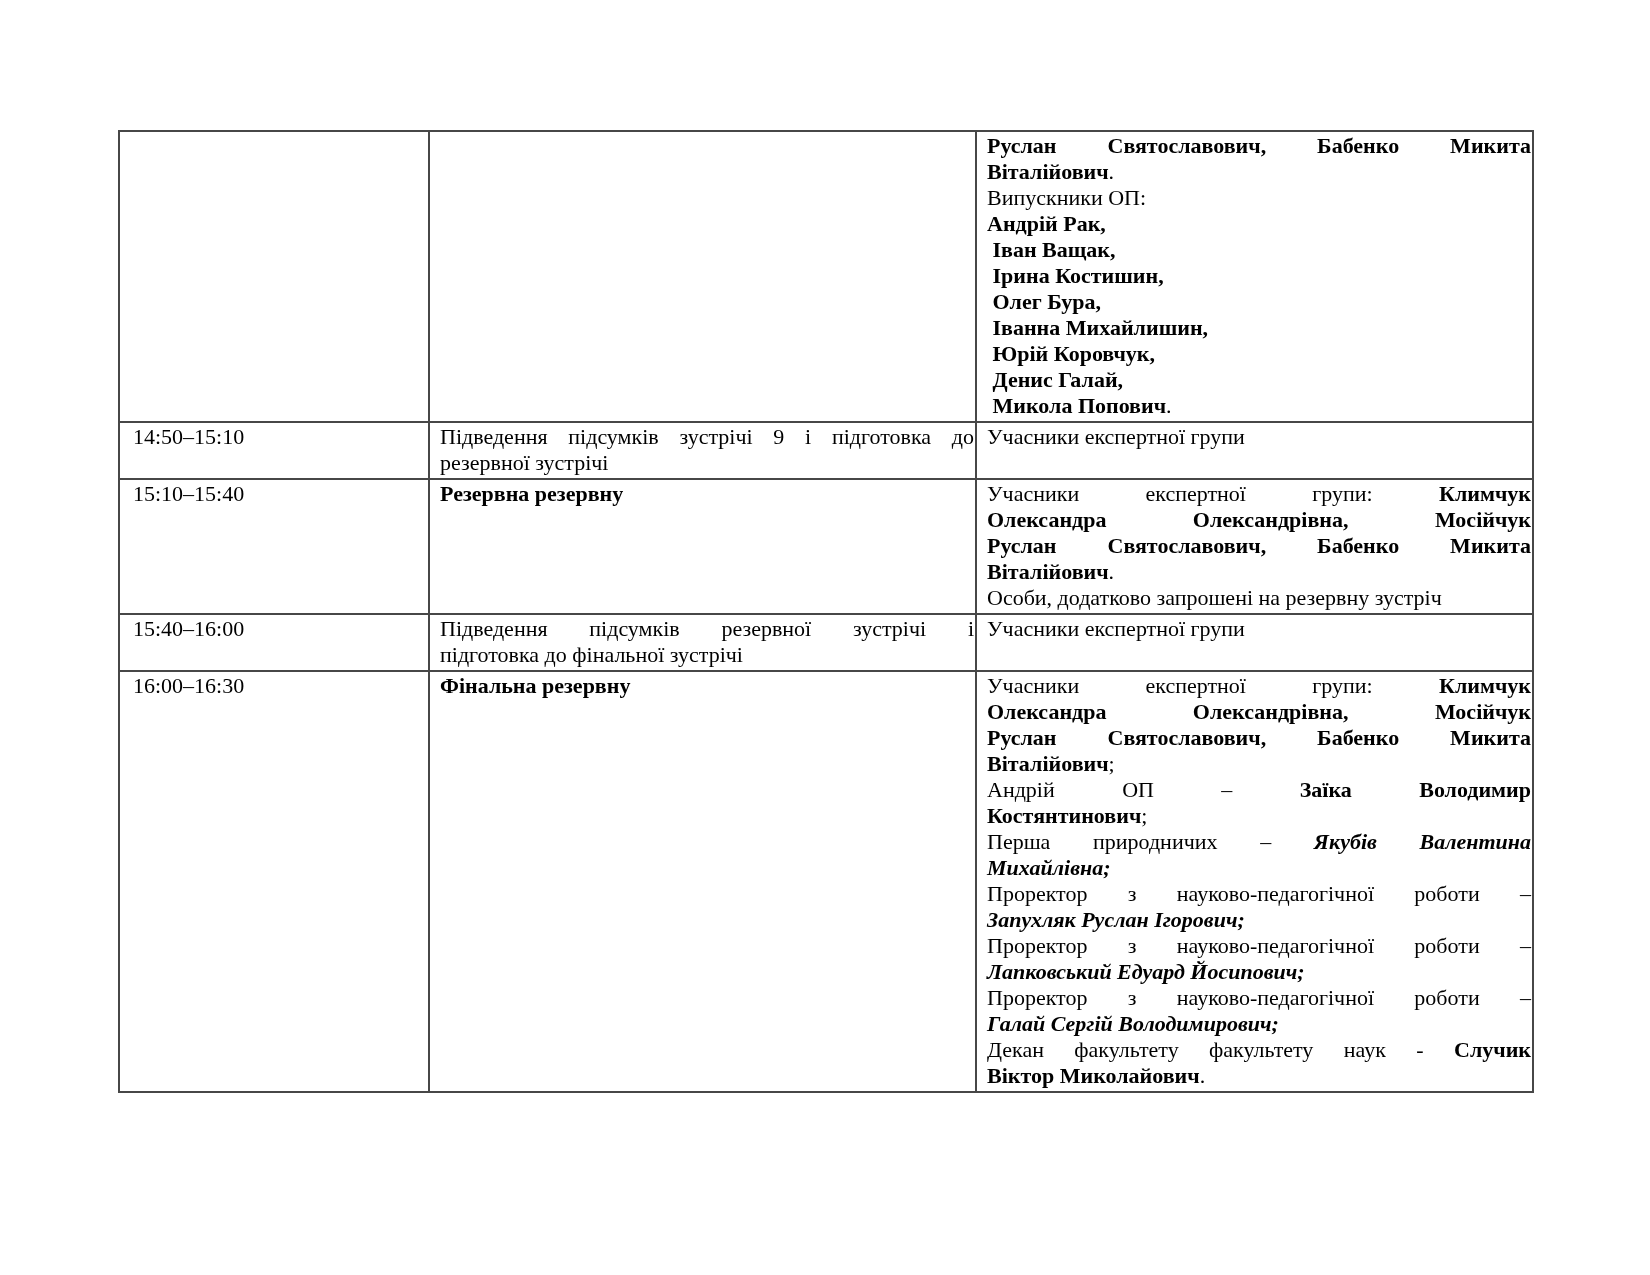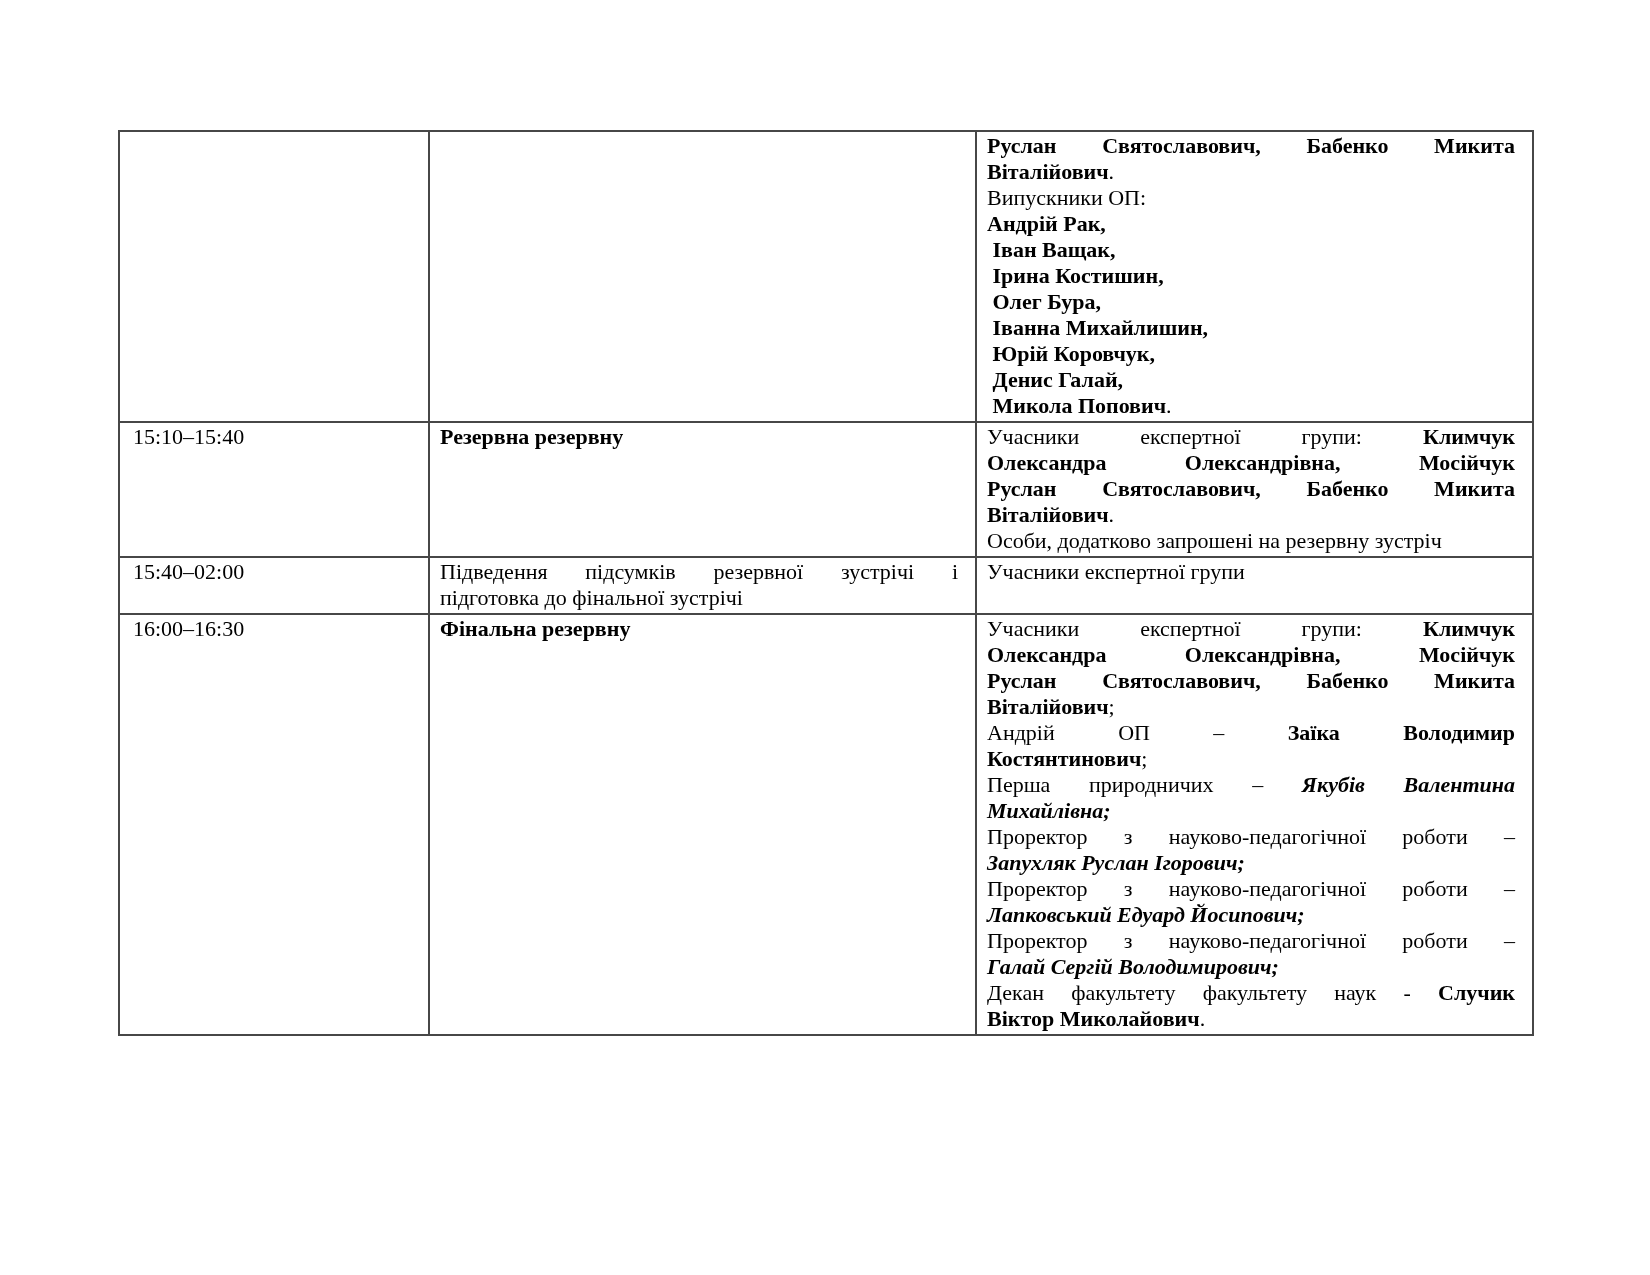--- a/index.html
+++ b/index.html
@@ -24,21 +24,21 @@
     table-layout: fixed;
   }
   col.c1 { width: 310px; }
   col.c2 { width: 547px; }
   col.c3 { width: 557px; }
   td {
     border: 2px solid #474747;
     vertical-align: top;
     font-size: 22px;
     line-height: 26px;
-    padding: 1px 17px 2px 10px;
+    padding: 1px 1px 2px 10px;
     overflow: hidden;
   }
   td.time { padding-left: 13px; white-space: nowrap; }
   .tline { text-align: justify; }
   .tline.just { text-align: justify; text-align-last: justify; }
   .b { font-weight: bold; }
   .i { font-style: italic; }
 </style>
 </head>
 <body>
@@ -62,34 +62,44 @@
             <div class="tline"><span class="b">&nbsp;Іван Ващак,</span></div>
             <div class="tline"><span class="b">&nbsp;Ірина Костишин,</span></div>
             <div class="tline"><span class="b">&nbsp;Олег Бура,</span></div>
             <div class="tline"><span class="b">&nbsp;Іванна Михайлишин,</span></div>
             <div class="tline"><span class="b">&nbsp;Юрій Коровчук,</span></div>
             <div class="tline"><span class="b">&nbsp;Денис Галай,</span></div>
             <div class="tline"><span class="b">&nbsp;Микола Попович</span><span>.</span></div>
           </td>
       </tr>
       <tr>
+        <td class="time">14:50–15:10</td>
+        <td class="activity">
+            <div class="tline just"><span>Підведення підсумків зустрічі 9 і підготовка до</span></div>
+            <div class="tline"><span>резервної зустрічі</span></div>
+          </td>
+        <td class="participants">
+            <div class="tline"><span>Учасники експертної групи</span></div>
+          </td>
+      </tr>
+      <tr>
         <td class="time">15:10–15:40</td>
         <td class="activity">
             <div class="tline"><span class="b">Резервна резервну</span></div>
           </td>
         <td class="participants">
             <div class="tline just"><span>Учасники експертної групи: </span><span class="b">Климчук</span></div>
             <div class="tline just"><span class="b">Олександра Олександрівна, Мосійчук</span></div>
             <div class="tline just"><span class="b">Руслан Святославович, Бабенко Микита</span></div>
             <div class="tline"><span class="b">Віталійович</span><span>.</span></div>
             <div class="tline"><span>Особи, додатково запрошені на резервну зустріч</span></div>
           </td>
       </tr>
       <tr>
-        <td class="time">15:40–02:00</td>
+        <td class="time">15:40–16:00</td>
         <td class="activity">
             <div class="tline just"><span>Підведення підсумків резервної зустрічі і</span></div>
             <div class="tline"><span>підготовка до фінальної зустрічі</span></div>
           </td>
         <td class="participants">
             <div class="tline"><span>Учасники експертної групи</span></div>
           </td>
       </tr>
       <tr>
         <td class="time">16:00–16:30</td>

